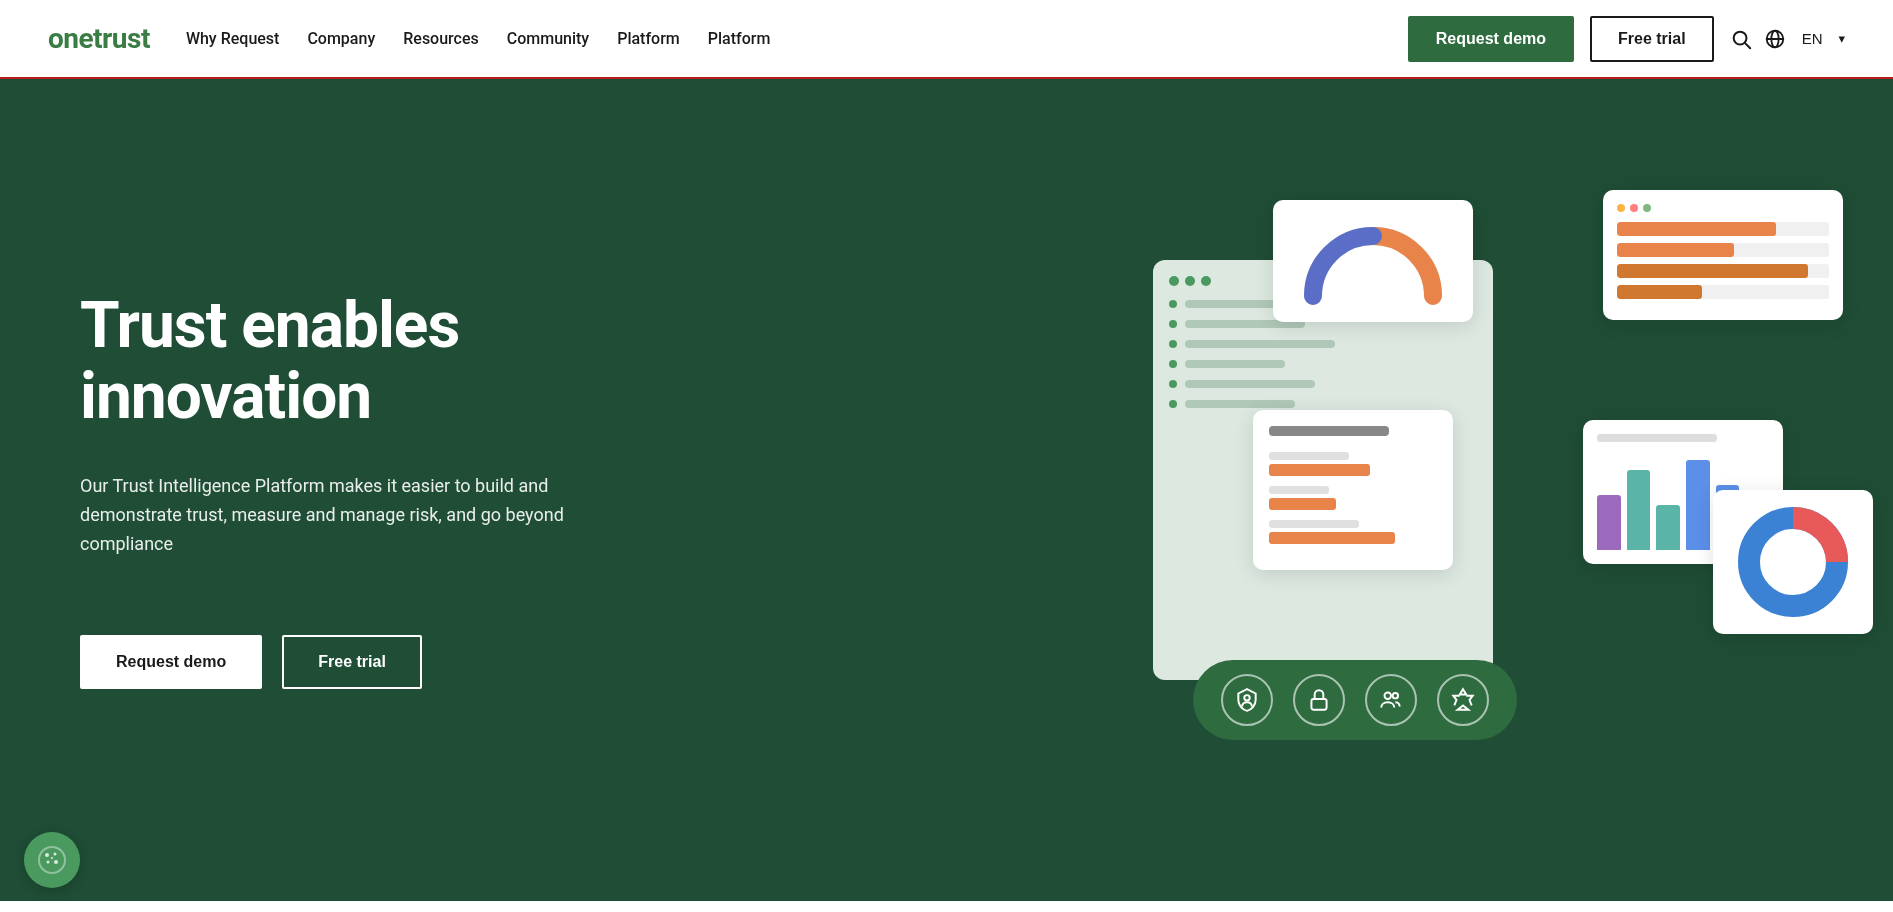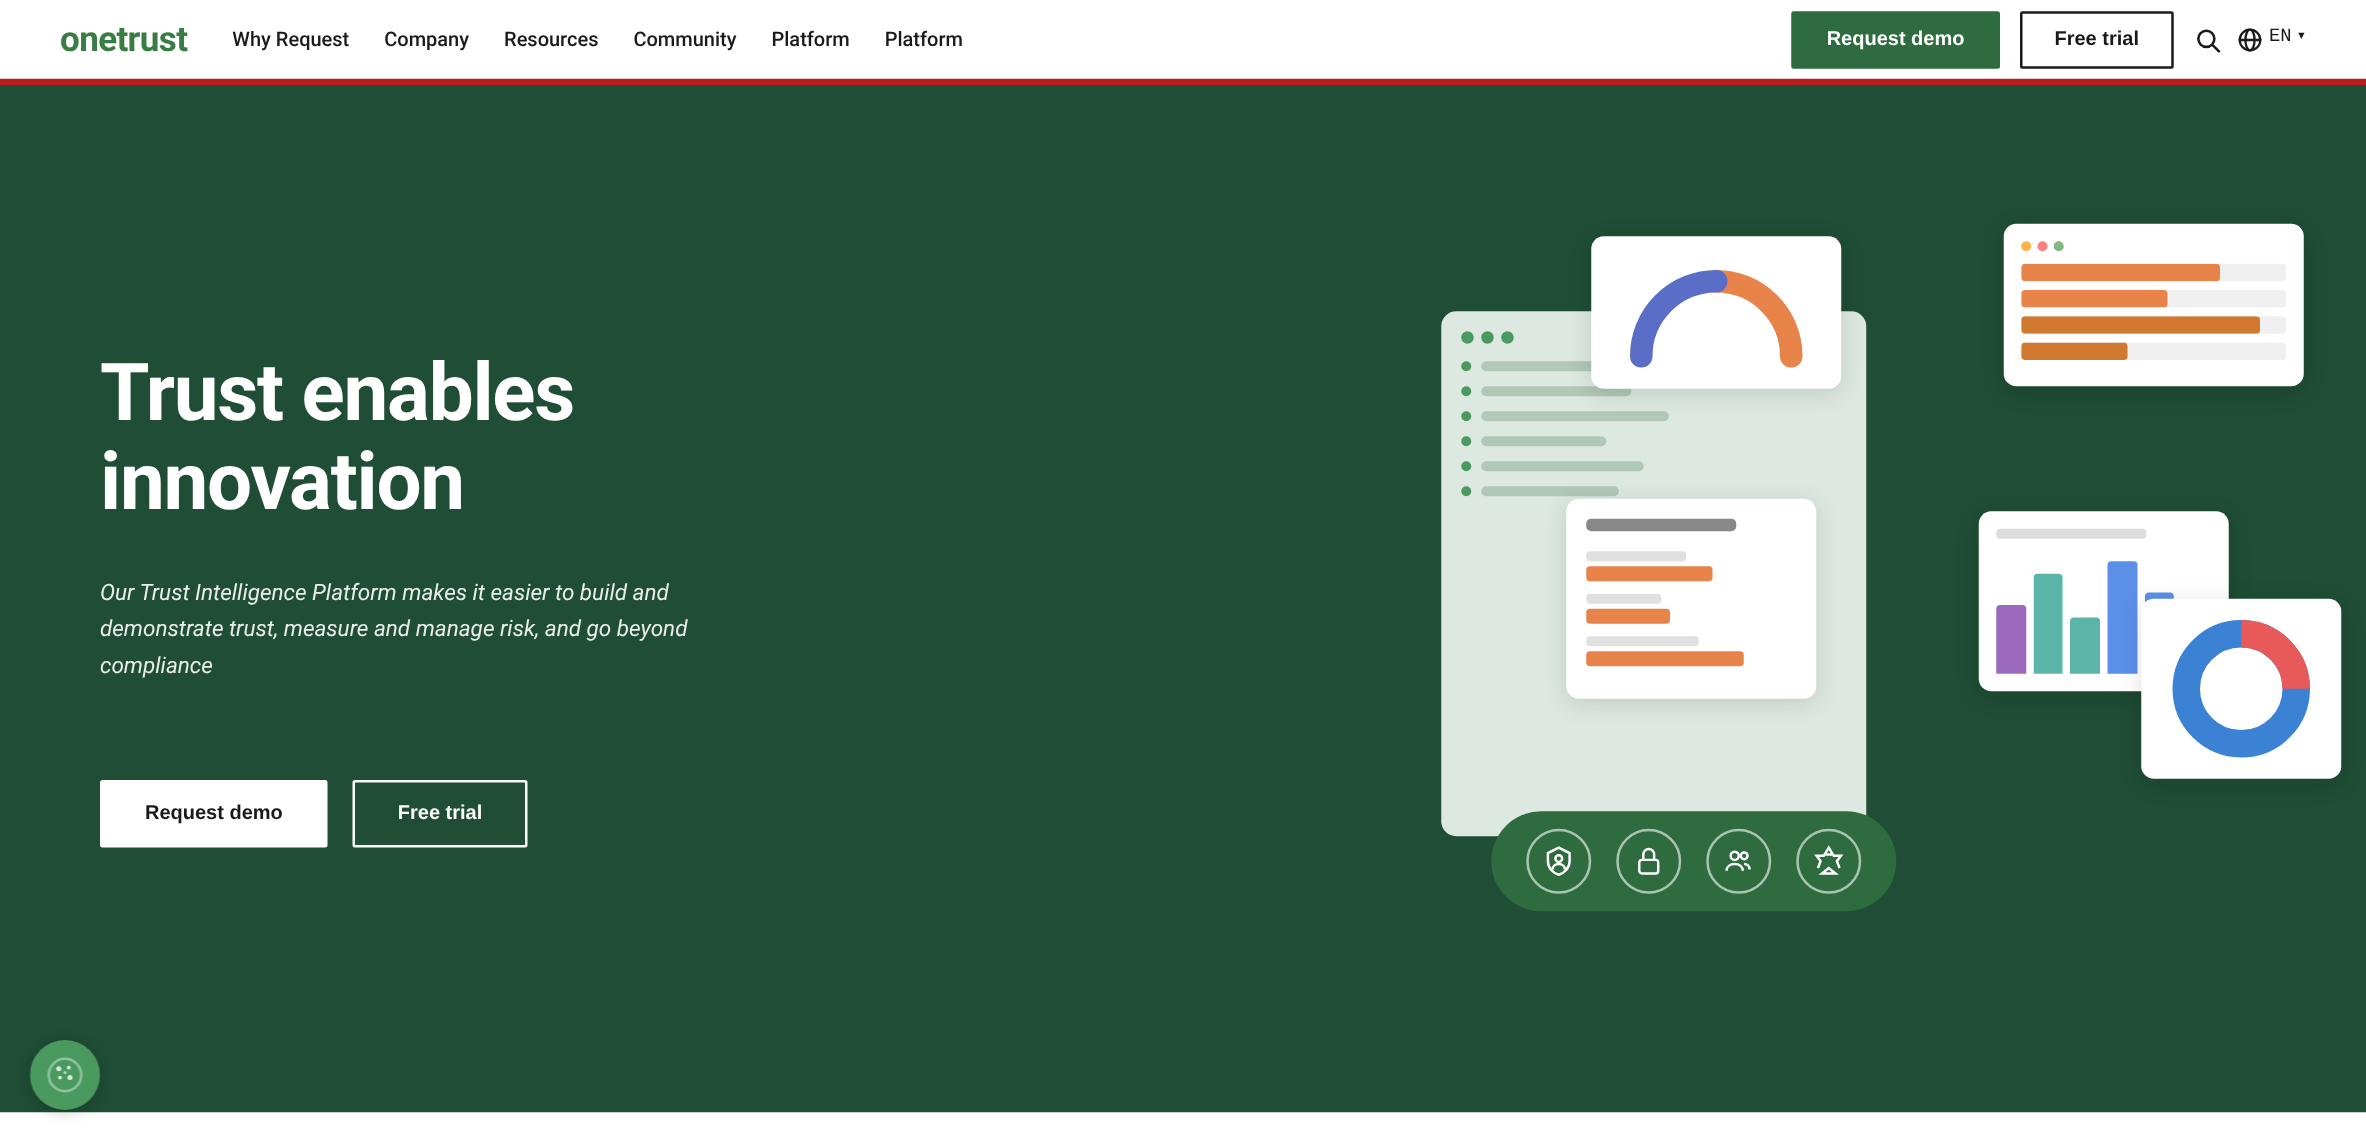--- a/index.html
+++ b/index.html
@@ -4,23 +4,23 @@
   <style>
     * { margin: 0; padding: 0; box-sizing: border-box; }
     body { font-family: -apple-system, BlinkMacSystemFont, 'Segoe UI', Roboto, sans-serif; overflow-x: hidden; }
 
     
     nav {
       display: flex;
       align-items: center;
       justify-content: space-between;
       padding: 0 48px;
-      height: 68px;
-      background: #fff;
-      border-bottom: 5px solid #b91c1c;
+      height: 79px;
+      background: #fff;
+      border-bottom: 2px solid #b91c1c;
       position: relative;
       z-index: 10;
     }
     .nav-left { display: flex; align-items: center; gap: 36px; }
     .nav-logo {
       color: #3a7d44;
       font-size: 28px;
       font-weight: 700;
       letter-spacing: -0.5px;
       text-decoration: none;
@@ -55,22 +55,22 @@
       border-radius: 2px;
     }
     .nav-icons { display: flex; align-items: center; gap: 12px; }
     .nav-icon-btn {
       background: none;
       border: none;
       cursor: pointer;
       color: #1a1a1a;
       font-size: 20px;
       display: flex;
-      gap: 4px;
-      font-family: Liberation Mono, monospace;
+      align-items: center;
+      gap: 16px;
     }
     .lang-label { font-size: 15px; font-weight: 500; }
 
     
     .hero {
       background: #1f4d35;
       min-height: 822px;
       display: flex;
       align-items: center;
       position: relative;
@@ -89,21 +89,20 @@
       line-height: 1.1;
       margin-bottom: 40px;
       letter-spacing: -1px;
     }
     .hero-subtitle {
       font-size: 18px;
       line-height: 1.6;
       color: rgba(255,255,255,0.9);
       margin-bottom: 76px;
       max-width: 520px;
-      font-style: italic;
     }
     .hero-buttons { display: flex; gap: 20px; }
     .btn-hero-demo {
       background: #fff;
       color: #1a1a1a;
       border: none;
       padding: 18px 36px;
       font-size: 16px;
       font-weight: 600;
       cursor: pointer;

